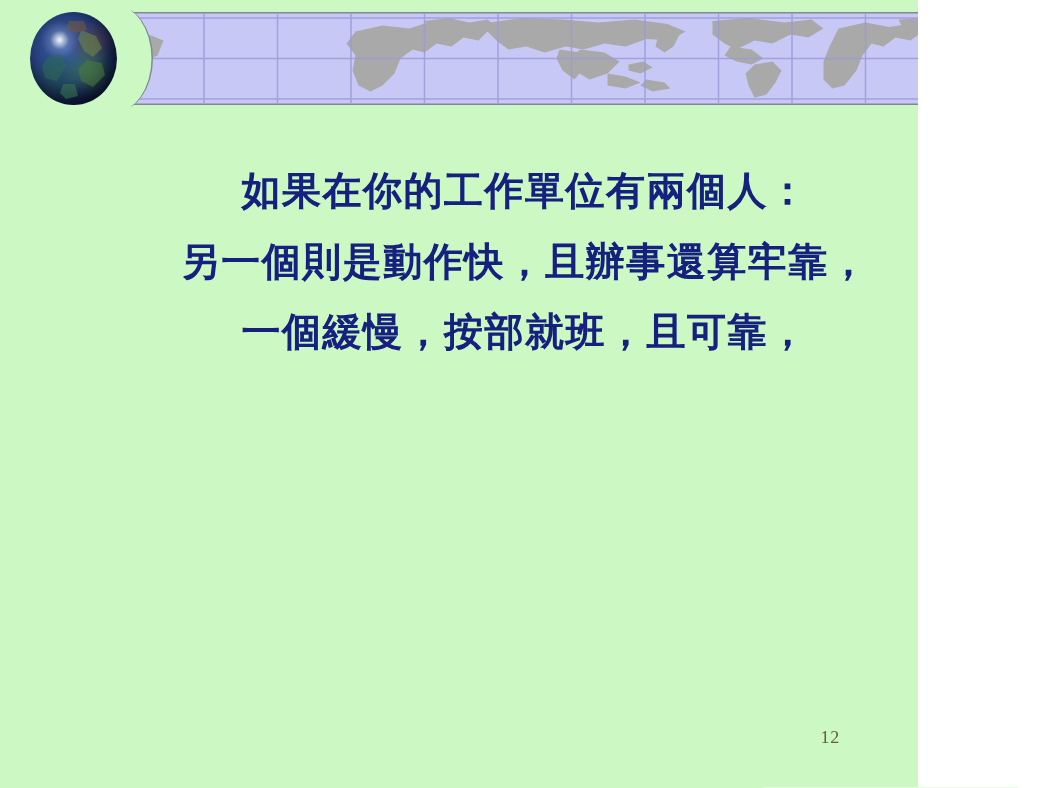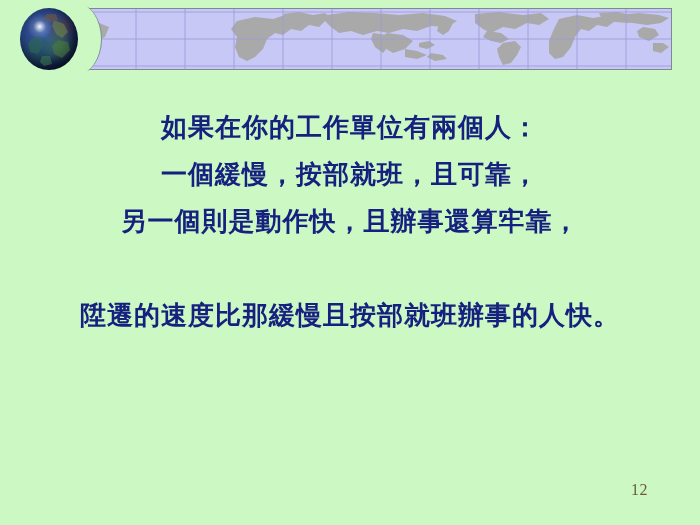--- a/index.html
+++ b/index.html
@@ -8,21 +8,21 @@
   }
   body {
     width: 700px;
     height: 525px;
     overflow: hidden;
     font-family: "Liberation Serif", "DejaVu Serif", serif;
   }
 
   #slide {
     position: relative;
-    width: 700px;
+    width: 612px;
     height: 525px;
     background: #ccf8c4;
     overflow: hidden;
     text-decoration: underline;
   }
 
   
   #header-banner {
     position: absolute;
     left: 0px;
@@ -118,21 +118,21 @@
     line-height: 47px;
   }
 
   
   #page-number {
     position: absolute;
     right: 52px;
     bottom: 26px;
     color: #6b5a3e;
     font-family: "Liberation Serif", "DejaVu Serif", serif;
-    font-size: 16px;
+    font-size: 12px;
     letter-spacing: 0.5px;
   }
 </style>
 </head>
 <body>
 
 <div id="slide">
 
   <div id="header-banner">
 
@@ -198,21 +198,20 @@
           <path d="M12 30 L20 28 L24 36 L18 46 L10 44 L8 36 Z" fill="#2f6b55"></path>
           <path d="M22 48 L30 48 L32 56 L24 58 L20 54 Z" fill="#3d7a4f"></path>
           <path d="M26 6 L36 6 L38 12 L30 14 L24 11 Z" fill="#7d5a35"></path>
         </g>
       </svg>
     </div>
   </div>
 
   <div id="body-text">
     <div class="tline">如果在你的工作單位有兩個人：</div>
+    <div class="tline">另一個則是動作快，且辦事還算牢靠，</div>
     <div class="tline">一個緩慢，按部就班，且可靠，</div>
-    <div class="tline">另一個則是動作快，且辦事還算牢靠，</div>
     <div class="tline spacer"></div>
-    <div class="tline">陞遷的速度比那緩慢且按部就班辦事的人快。</div>
   </div>
 
   <div id="page-number">12</div>
 
 </div>
 
 </body></html>

